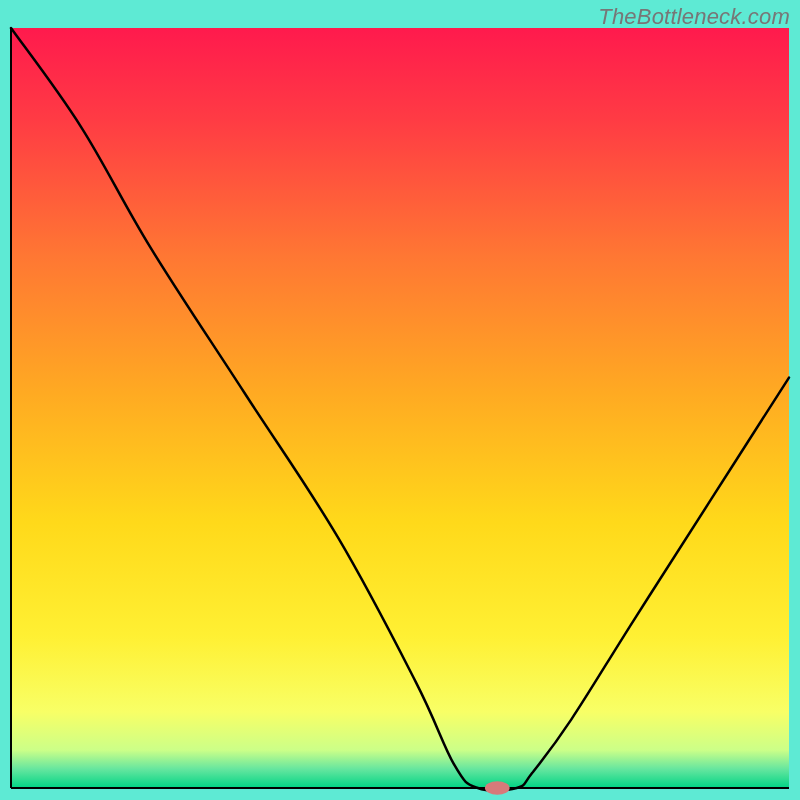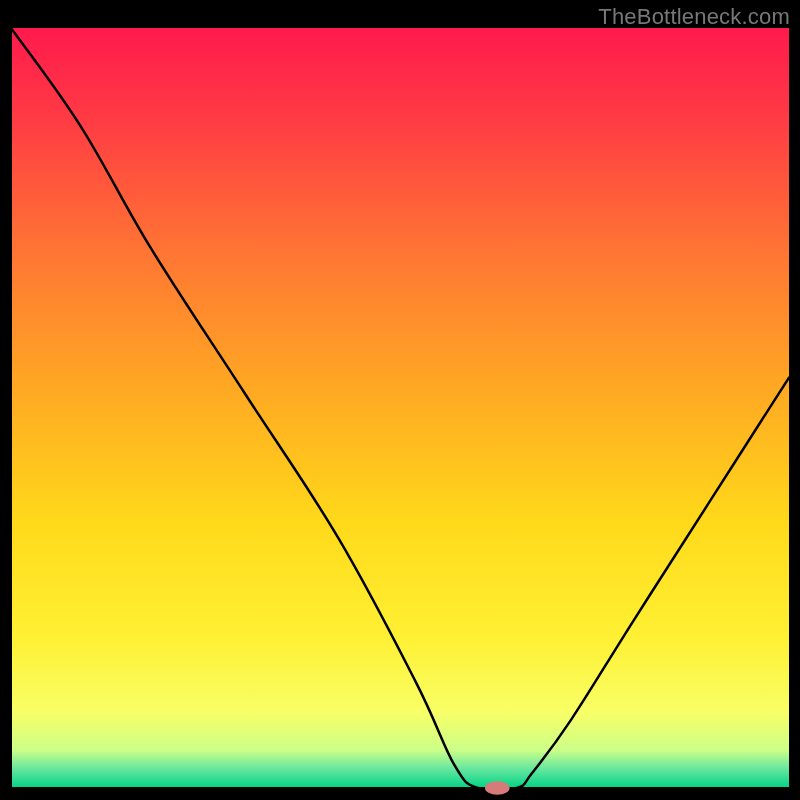--- a/index.html
+++ b/index.html
@@ -7,21 +7,22 @@
     padding: 0;
     width: 800px;
     height: 800px;
     overflow: hidden;
     font-family: Arial, Helvetica, sans-serif;
   }
   .chart-wrap {
     position: relative;
     width: 800px;
     height: 800px;
-    background: #000000;
+    background: #5eead4;
+    font-style: italic;
   }
   .watermark {
     position: absolute;
     top: 4px;
     right: 10px;
     font-size: 22px;
     color: #777;
     letter-spacing: 0.2px;
     font-weight: 500;
   }

